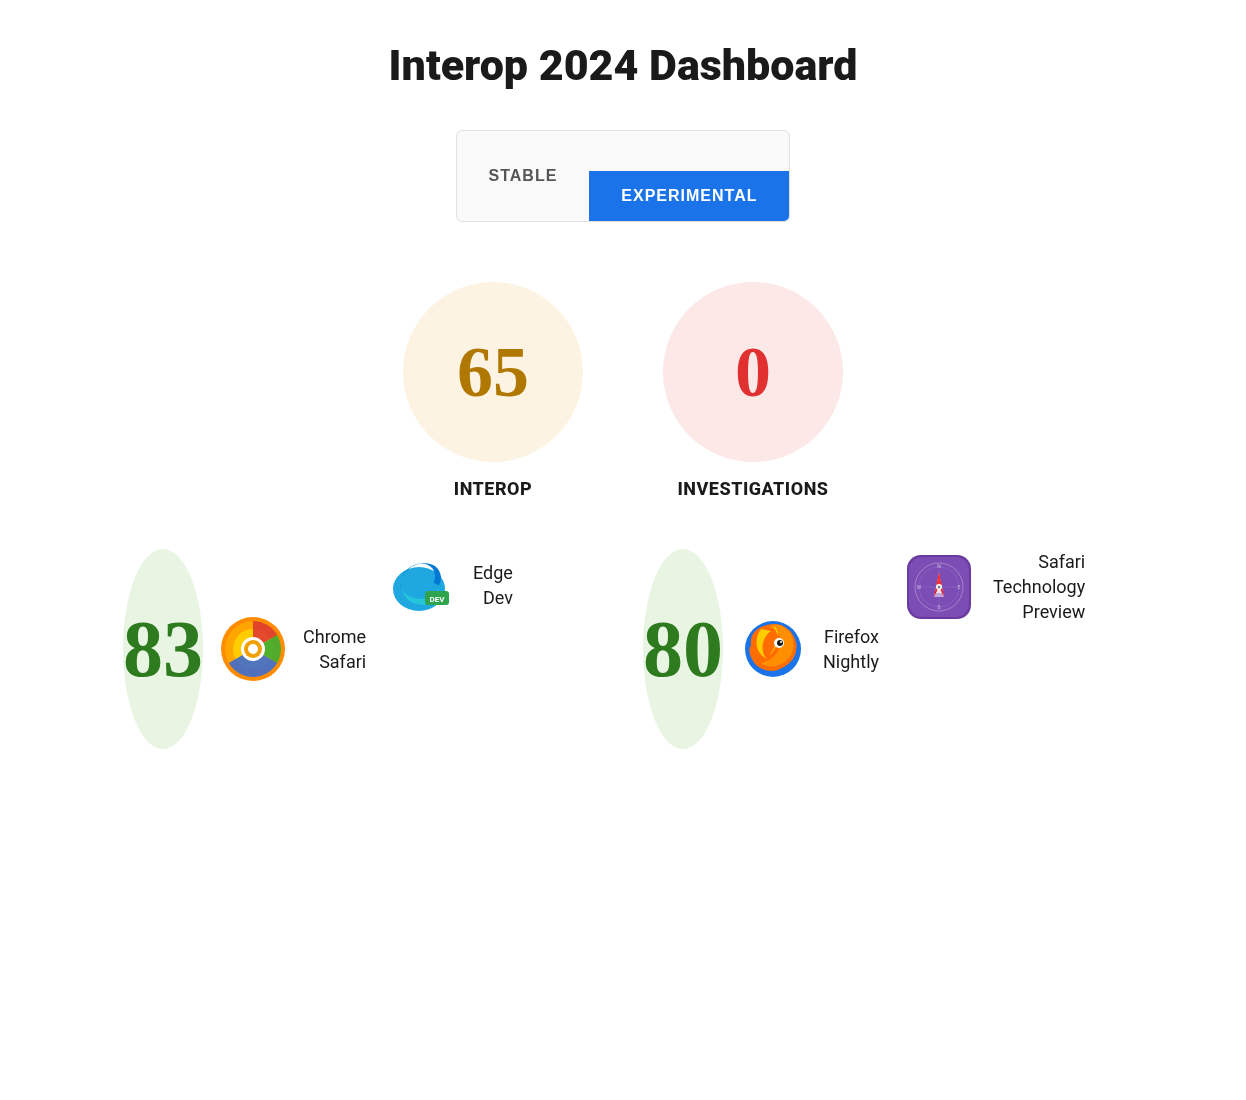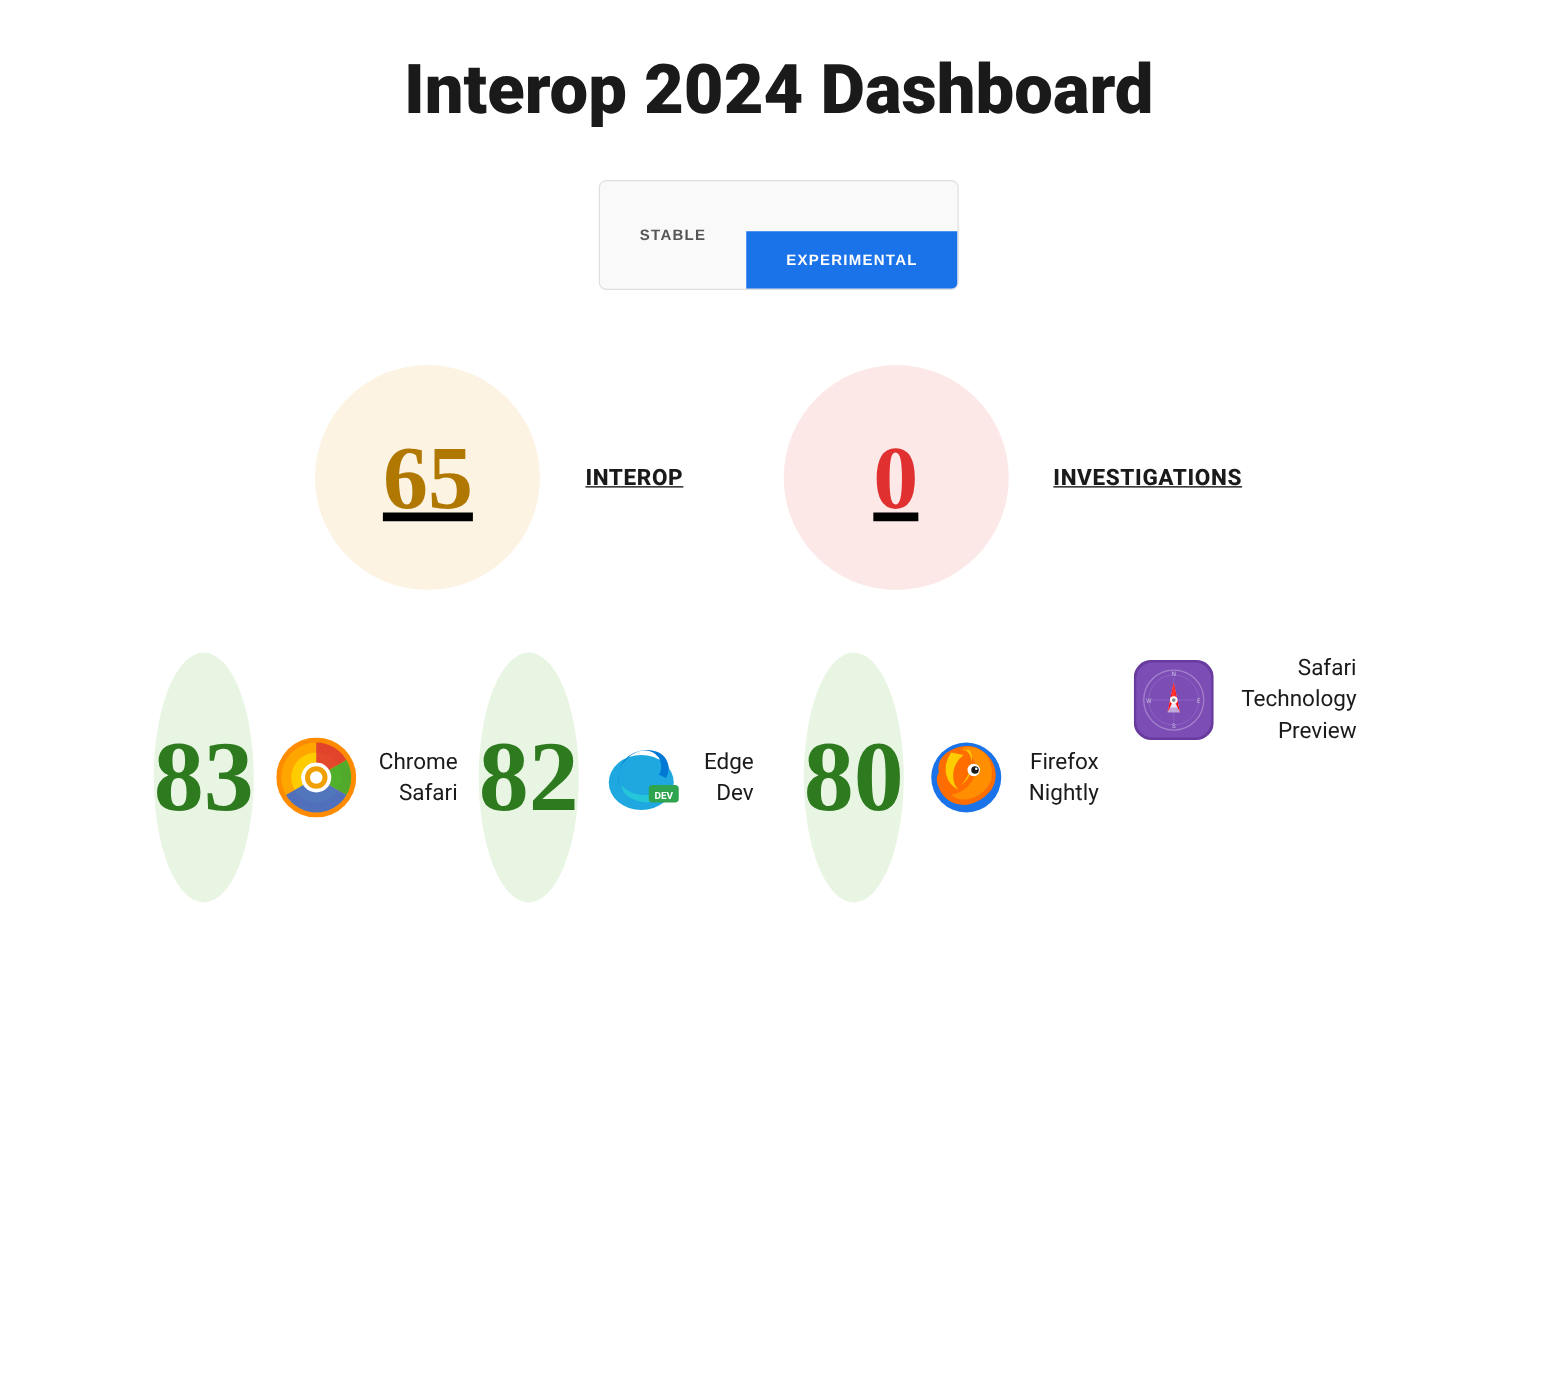--- a/index.html
+++ b/index.html
@@ -10,40 +10,40 @@
       display: flex;
       flex-direction: column;
       align-items: center;
       padding: 40px 20px 60px;
       min-height: 1100px;
       width: 1246px;
     }
 
     
     .page-title {
-      font-size: 55px;
+      font-size: 43px;
       font-weight: 900;
       color: #1a1a1a;
       margin-bottom: 40px;
       text-align: center;
     }
 
     
     .tab-switcher {
       display: flex;
       border: 1px solid #e0e0e0;
       border-radius: 6px;
       overflow: hidden;
       margin-bottom: 60px;
       background: #f9f9f9;
     }
 
     .tab-btn {
       padding: 16px 32px;
-      font-size: 12px;
+      font-size: 16px;
       font-weight: 600;
       letter-spacing: 1px;
       border: none;
       cursor: pointer;
       background: transparent;
       color: #555;
     }
 
     .tab-btn.active {
       background: #1a73e8;
@@ -55,23 +55,23 @@
     .top-scores {
       display: flex;
       gap: 80px;
       align-items: flex-start;
       justify-content: center;
       margin-bottom: 20px;
     }
 
     .score-item {
       display: flex;
-      align-items: center;
-      gap: 36px;
-      text-decoration: underline;
+      flex-direction: column;
+      align-items: center;
+      gap: 16px;
     }
 
     .circle {
       border-radius: 50%;
       display: flex;
       align-items: center;
       justify-content: center;
     }
 
     .circle-large {
@@ -208,23 +208,20 @@
         <circle cx="32" cy="32" r="5" fill="white"></circle>
       </svg>
     </div>
     <span class="browser-name">
       <span>Chrome</span><br>
       <span>Safari</span>
     </span>
   </div>
 
   <div class="browser-item">
-    <div class="circle circle-medium circle-browser">
-      <span class="score-number-browser">82</span>
-    </div>
     <div class="browser-icon-wrap">
       <svg width="64" height="64" viewBox="0 0 64 64">
 
         <ellipse cx="32" cy="36" rx="26" ry="22" fill="#1fa8e0"></ellipse>
         <path d="M14 30 Q16 12 36 10 Q52 10 54 24 Q54 36 40 40 Q28 44 20 38 Q30 42 40 36 Q52 28 46 16 Q38 6 24 14 Q12 22 14 38 Z" fill="#0078d4"></path>
         <ellipse cx="36" cy="40" rx="20" ry="12" fill="#1fa8e0"></ellipse>
         <path d="M16 38 Q18 50 36 52 Q52 50 54 38 Q48 46 36 46 Q22 46 16 38 Z" fill="#26c6da"></path>
 
         <rect x="38" y="38" width="24" height="14" rx="3" fill="#2ea44f"></rect>
         <text x="50" y="49" font-size="8" font-weight="bold" fill="white" text-anchor="middle">DEV</text>

